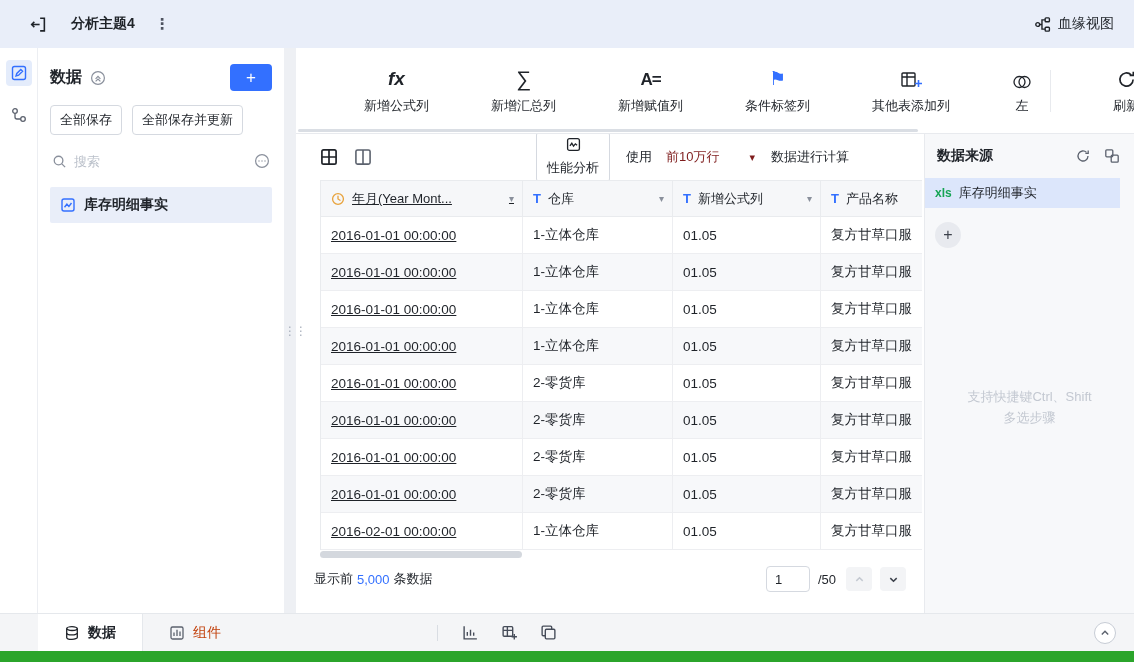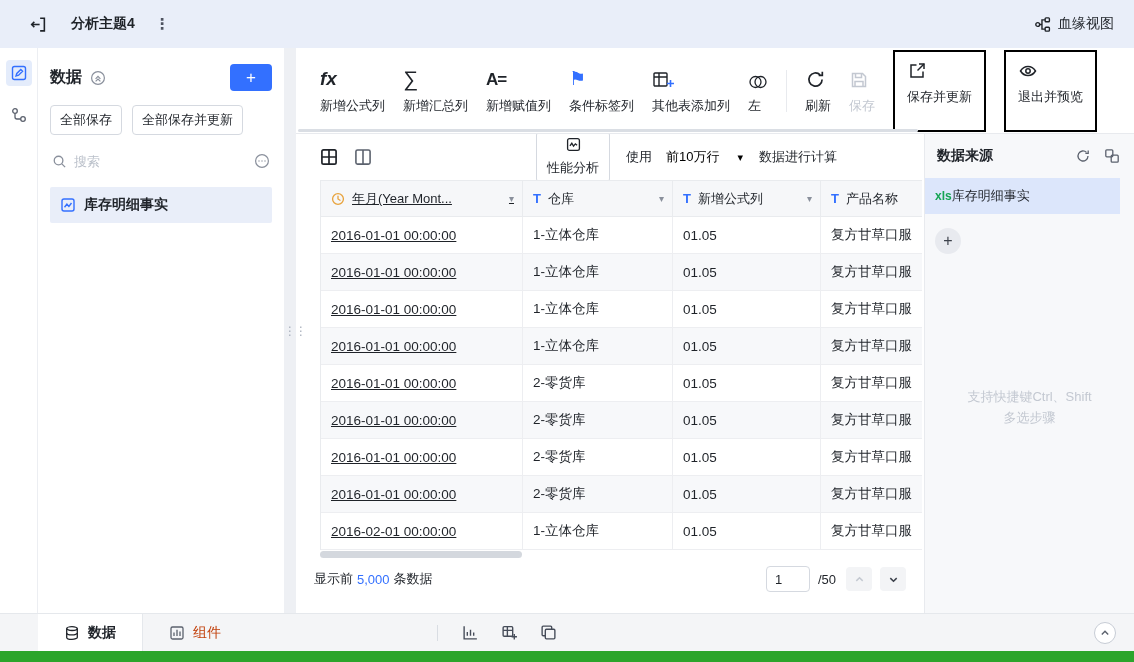--- a/index.html
+++ b/index.html
@@ -35,40 +35,40 @@
   .sb-ellipsis { margin-left:auto; display:flex; cursor:pointer; }
   .sb-item { margin-top:12px; height:36px; background:#e9eef9; display:flex; align-items:center; gap:8px; padding:0 10px; border-radius:2px; font-size:14px; font-weight:600; cursor:pointer; }
 
   
   .gapcol { width:12px; background:#eef0f4; flex:none; position:relative; }
   .drag-dots { position:absolute; top:276px; left:0; width:12px; text-align:center; color:#a9b0bc; font-size:12px; letter-spacing:-1px; cursor:col-resize; }
 
   
   .main { flex:1; display:flex; flex-direction:column; min-width:0; }
   .toolbar { height:86px; background:#fff; border-bottom:1px solid #e8eaee; display:flex; align-items:center; padding:0 8px 0 24px; gap:18px; position:relative; flex:none; overflow:hidden; }
-  .tb-item { display:flex; flex-direction:column; align-items:flex-start; gap:7px; font-size:13px; color:#1f2329; cursor:pointer; white-space:nowrap; }
+  .tb-item { display:flex; flex-direction:column; align-items:center; gap:7px; font-size:13px; color:#1f2329; cursor:pointer; white-space:nowrap;margin-left:44px; }
   .tb-ico { height:24px; display:flex; align-items:flex-end; justify-content:center; font-size:20px; line-height:1.1; }
   .tb-ico.fx { font-style:italic; font-weight:600; font-size:19px; }
   .tb-ico.sigma { font-size:21px; }
   .tb-ico.assign { font-size:17px; font-weight:600; letter-spacing:-1px; }
   .tb-ico.flag { color:#3370ff; font-size:19px; }
   .tb-item.disabled { color:#c3c8d1; }
   .tb-divider { width:1px; height:42px; background:#e8eaee; flex:none; }
   .red-box { border:2px solid #000000; padding:5px 12px 24px; display:flex; flex:none; }
   .toolbar-scrollthumb { position:absolute; bottom:1px; left:2px; width:620px; height:3px; background:#dadee4; border-radius:2px; }
 
   .content-row { flex:1; display:flex; min-height:0; }
 
   
   .table-area { width:628px; flex:none; background:#fff; display:flex; flex-direction:column; }
   .controls { height:46px; display:flex; align-items:center; padding-left:24px; flex:none; }
   .view-btn { margin-right:16px; cursor:pointer; display:flex; }
   .perf-btn { margin-left:148px; display:flex; align-items:center; gap:7px; border:1px solid #d5d9e0; border-radius:4px; padding:5px 10px; font-size:13px; background:#fff; cursor:pointer; color:#1f2329;flex-direction:column; }
   .use-label { margin-left:16px; font-size:13px; }
-  .limit-select { margin-left:14px; display:flex; align-items:center; gap:18px; font-size:13px; color:#000000; cursor:default; }
+  .limit-select { margin-left:14px; display:flex; align-items:center; gap:30px; font-size:13px; color:#7f1d1d; cursor:default; }
   .limit-select .caret { font-size:11px; }
   .calc-label { margin-left:16px; font-size:13px;font-family:Liberation Serif, serif; }
 
   .tablewrap { margin-left:24px; width:602px; overflow:hidden; border-left:1px solid #e9ebee; border-top:1px solid #e9ebee; flex:none; }
   .thead { display:flex; width:632px; background:#f6f7f9; height:36px; }
   .th { display:flex; align-items:center; gap:7px; padding:0 8px 0 10px; border-right:1px solid #e9ebee; border-bottom:1px solid #e9ebee; font-size:13px; cursor:pointer; flex:none; }
   .th .clabel { flex:1; min-width:0; overflow:hidden; text-overflow:ellipsis; white-space:nowrap; }
   .th .caret { color:#8a909c; font-size:10px; }
   .t-ico { color:#3370ff; font-weight:700; font-size:13px; }
   .d-ico { display:flex; }
@@ -86,21 +86,21 @@
   .page-input { width:44px; height:26px; border:1px solid #d5d9e0; border-radius:4px; padding:0 8px; font-size:13px; font-family:inherit; outline:none; color:#1f2329; }
   .page-total { margin:0 2px 0 8px; font-size:13px; }
   .pg-btn { width:26px; height:24px; border:none; border-radius:4px; background:#f3f4f6; display:flex; align-items:center; justify-content:center; cursor:pointer; margin-left:8px; }
 
   
   .right-panel { flex:1; background:#f7f8fa; border-left:1px solid #e8eaee; position:relative; display:flex; flex-direction:column; min-width:0; }
   .rp-header { height:44px; display:flex; align-items:center; padding:0 14px 0 12px; flex:none; }
   .rp-title { font-size:14px; font-weight:700; }
   .rp-icons { margin-left:auto; display:flex; gap:13px; }
   .rp-icons span { cursor:pointer; display:flex; }
-  .rp-item { height:36px; background:#dce6fb; display:flex; align-items:center; padding:0 10px; margin-right:14px; font-size:13px; cursor:pointer; white-space:nowrap; overflow:hidden; }
+  .rp-item { height:30px; background:#dce6fb; display:flex; align-items:center; gap:7px; padding:0 10px; margin-right:14px; font-size:13px; cursor:pointer; white-space:nowrap; overflow:hidden; }
   .xls-badge { color:#15a454; font-weight:700; font-size:12px; }
   .rp-add { width:26px; height:26px; border-radius:50%; border:none; background:#e8eaef; color:#3c414b; font-size:16px; line-height:1; margin:14px 0 0 10px; cursor:pointer; flex:none; align-self:flex-start; }
   .rp-hint { position:absolute; top:252px; left:0; right:0; text-align:center; color:#c3c8d1; font-size:13px; line-height:21px; }
 
   
   .bottom-bar { height:38px; background:#f4f5f7; border-top:1px solid #e5e8ec; display:flex; align-items:stretch; flex:none; }
   .bb-spacer { width:38px; flex:none; }
   .bb-tab { display:flex; align-items:center; gap:8px; padding:0 26px; font-size:14px; color:#c2410c; cursor:pointer; }
   .bb-tab.active { background:#fff; color:#1f2329; font-weight:700; border-right:1px solid #e5e8ec; }
   .bb-divider { width:1px; height:16px; background:#d9dde3; align-self:center; margin-left:190px; }

